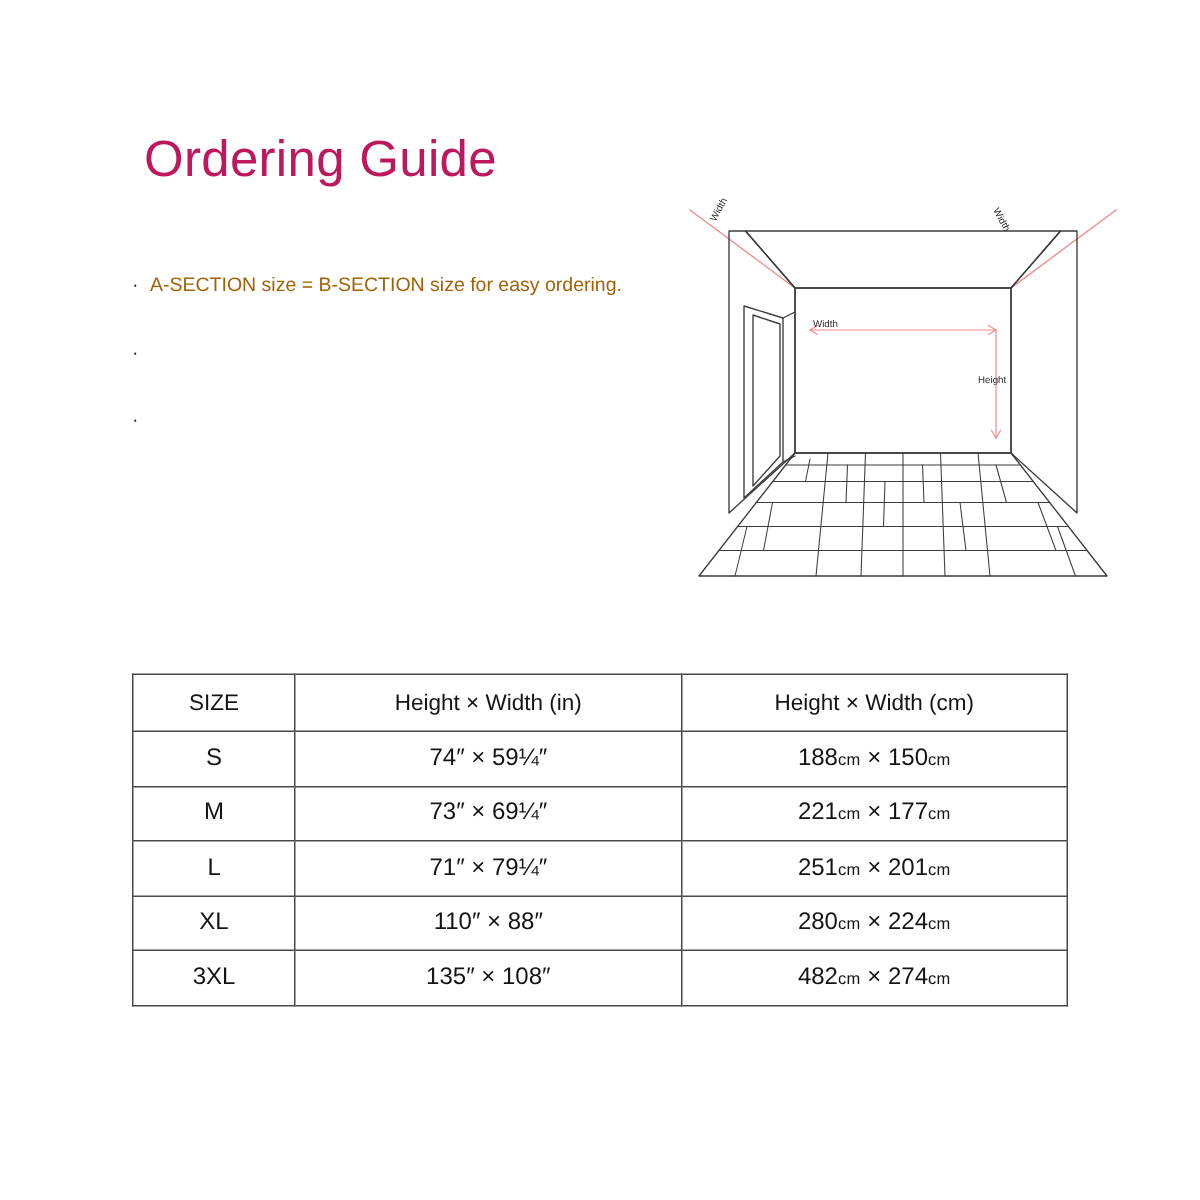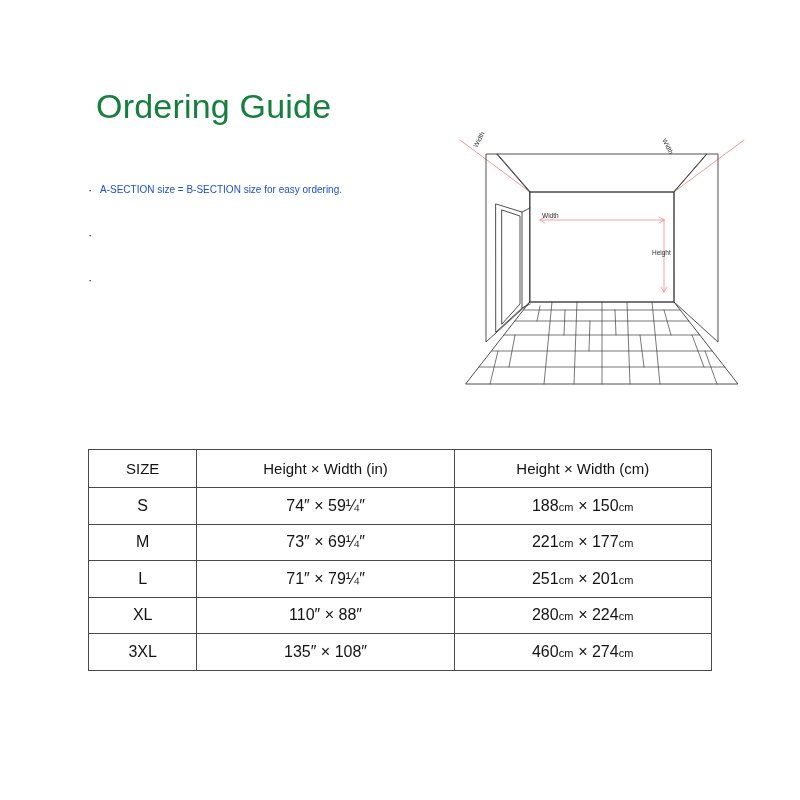--- a/index.html
+++ b/index.html
@@ -22,21 +22,21 @@
   }
 
   
   .title {
     position: absolute;
     left: 96px;
     top: 88px;
     font-size: 34px;
     font-weight: 400;
     letter-spacing: 0.2px;
-    color: #15803d;
+    color: #be185d;
     line-height: 1.1;
   }
 
   
   .bullets {
     position: absolute;
     left: 88px;
     top: 180px;
     width: 380px;
   }
@@ -46,23 +46,23 @@
     margin-bottom: 26px;
   }
   .bullet-dot {
     width: 12px;
     flex: 0 0 12px;
     font-size: 13px;
     line-height: 19px;
     color: #222;
   }
   .bullet-text {
-    font-size: 10px;
+    font-size: 13px;
     line-height: 19px;
-    color: #1d4ed8;
+    color: #a16207;
     white-space: pre-line;
   }
 
   
   .room {
     position: absolute;
     left: 452px;
     top: 92px;
     width: 300px;
     height: 312px;
@@ -214,18 +214,18 @@
         <td><span>251</span><span class="unit">cm</span><span> × </span><span>201</span><span class="unit">cm</span></td>
       </tr>
       <tr>
         <td>XL</td>
         <td>110″ × 88″</td>
         <td><span>280</span><span class="unit">cm</span><span> × </span><span>224</span><span class="unit">cm</span></td>
       </tr>
       <tr>
         <td>3XL</td>
         <td>135″ × 108″</td>
-        <td><span>460</span><span class="unit">cm</span><span> × </span><span>274</span><span class="unit">cm</span></td>
+        <td><span>482</span><span class="unit">cm</span><span> × </span><span>274</span><span class="unit">cm</span></td>
       </tr>
     </tbody>
   </table>
 
 </div>
 
 </body></html>

